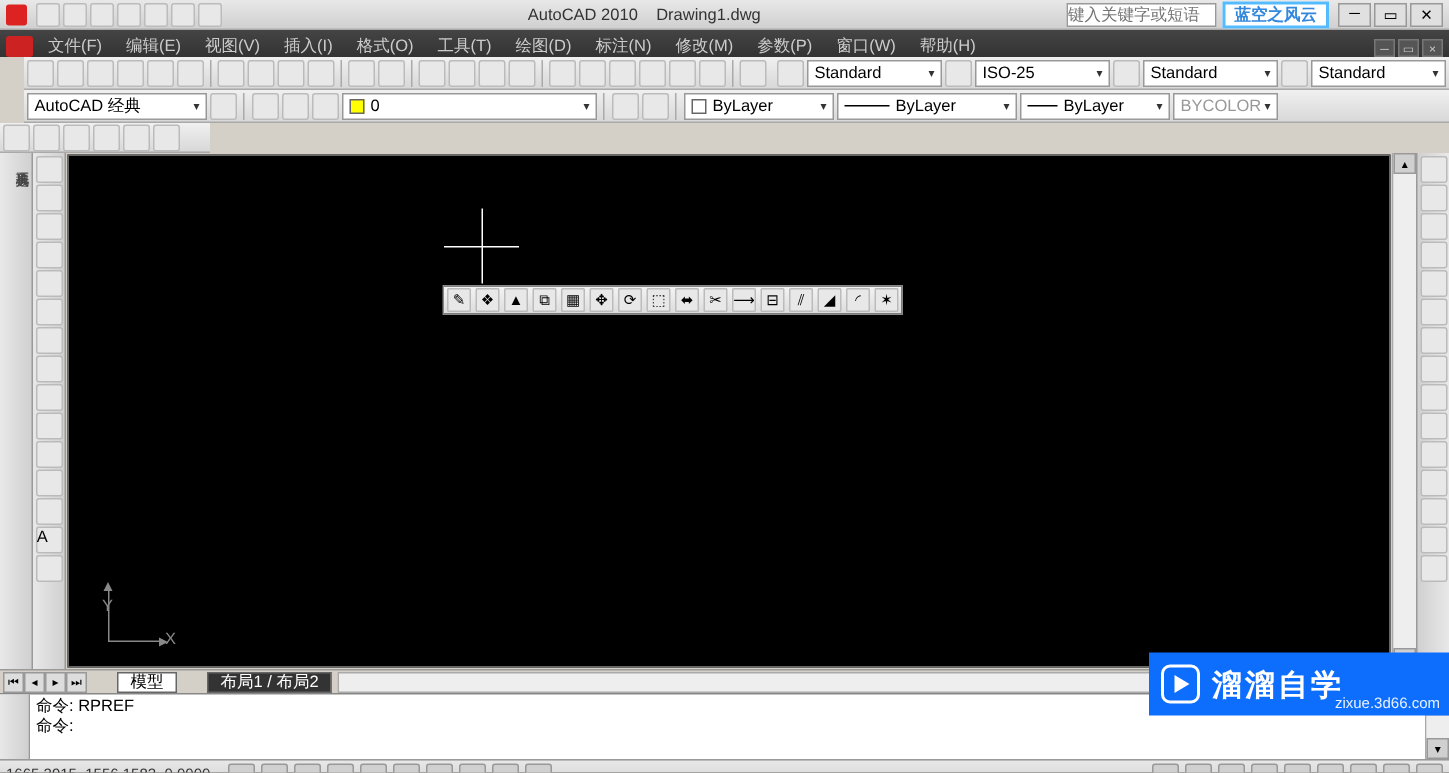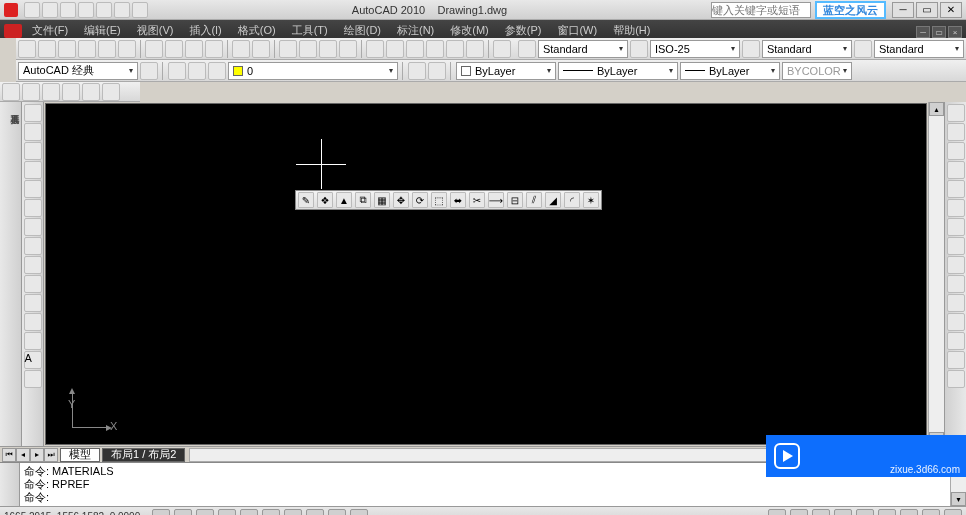--- a/index.html
+++ b/index.html
@@ -53,21 +53,21 @@
 .ucs-axis .ar-u { position: absolute; left: -3px; top: -4px; width: 0; height: 0; border-left: 3px solid transparent; border-right: 3px solid transparent; border-bottom: 6px solid #888; }
 .ucs-axis .ar-r { position: absolute; right: -4px; bottom: -3px; width: 0; height: 0; border-top: 3px solid transparent; border-bottom: 3px solid transparent; border-left: 6px solid #888; }
 
 .right-palette { width: 22px; background: linear-gradient(90deg,#d0d0d0,#e8e8e8); border-left: 1px solid #999; display: flex; flex-direction: column; padding: 2px 0; gap: 1px; }
 .scroll-v { width: 16px; background: #e0e0e0; border-left: 1px solid #aaa; display: flex; flex-direction: column; }
 .scroll-btn { height: 14px; background: #d0d0d0; border: 1px solid #999; font-size: 8px; display: flex; align-items: center; justify-content: center; }
 .scroll-track { flex: 1; background: #eee; }
 
 .tabs-row { height: 16px; background: #d4d0c8; display: flex; align-items: center; border-top: 1px solid #999; padding-left: 2px; }
 .tab-nav { width: 14px; height: 14px; background: #ddd; border: 1px solid #999; font-size: 8px; display: flex; align-items: center; justify-content: center; }
-.tab { height: 14px; padding: 0 8px; background: #333; color: #fff; border: 1px solid #666; font-size: 10px; margin-left: 2px; display: flex; align-items: center; }
+.tab { height: 14px; padding: 0 8px; background: #333; color: #fff; border: 1px solid #666; font-size: 10px; margin-left: 20px; display: flex; align-items: center; }
 .scroll-h { flex: 1; height: 14px; background: #eee; border: 1px solid #aaa; margin-left: 4px; }
 
 .command-area { height: 44px; background: #fff; border-top: 1px solid #888; display: flex; }
 .cmd-handle { width: 20px; background: linear-gradient(90deg,#e8e8e8,#d0d0d0); border-right: 1px solid #999; font-size: 8px; writing-mode: vertical-rl; text-align: center; color: #555; }
 .cmd-text { flex: 1; padding: 2px 4px; font-family: "SimSun", monospace; font-size: 11px; color: #000; line-height: 13px; }
 .cmd-line { white-space: nowrap; }
 .cmd-scroll { width: 16px; background: #e0e0e0; border-left: 1px solid #aaa; display: flex; flex-direction: column; }
 
 .statusbar { height: 20px; background: linear-gradient(#e8e8e8,#cfcfcf); display: flex; align-items: center; padding: 0 4px; gap: 4px; border-top: 1px solid #999; }
 .status-coords { font-size: 10px; color: #333; padding-right: 8px; }
@@ -333,21 +333,20 @@
       <span>布局1 / 布局2</span>
     </div>
   <div class="scroll-h"></div>
   <div class="tab-nav">◂</div>
   <div class="tab-nav">▸</div>
 </div>
 
 <div class="command-area">
   <div class="cmd-handle"></div>
   <div class="cmd-text">
-    <div class="cmd-line">命令: MATERIALS</div>
     <div class="cmd-line">命令: RPREF</div>
     <div class="cmd-line">命令:</div>
   </div>
   <div class="cmd-scroll">
     <div class="scroll-btn">▴</div>
     <div class="scroll-track"></div>
     <div class="scroll-btn">▾</div>
   </div>
 </div>
 
@@ -370,14 +369,15 @@
   <div class="status-btn"></div>
   <div class="status-btn"></div>
   <div class="status-btn"></div>
   <div class="status-btn"></div>
   <div class="status-btn"></div>
   <div class="status-btn"></div>
 </div>
 
 <div class="watermark">
   <div class="play"></div>
+  <div class="wm-text">溜溜自学</div>
   <div class="wm-url">zixue.3d66.com</div>
 </div>
 
 </body></html>

